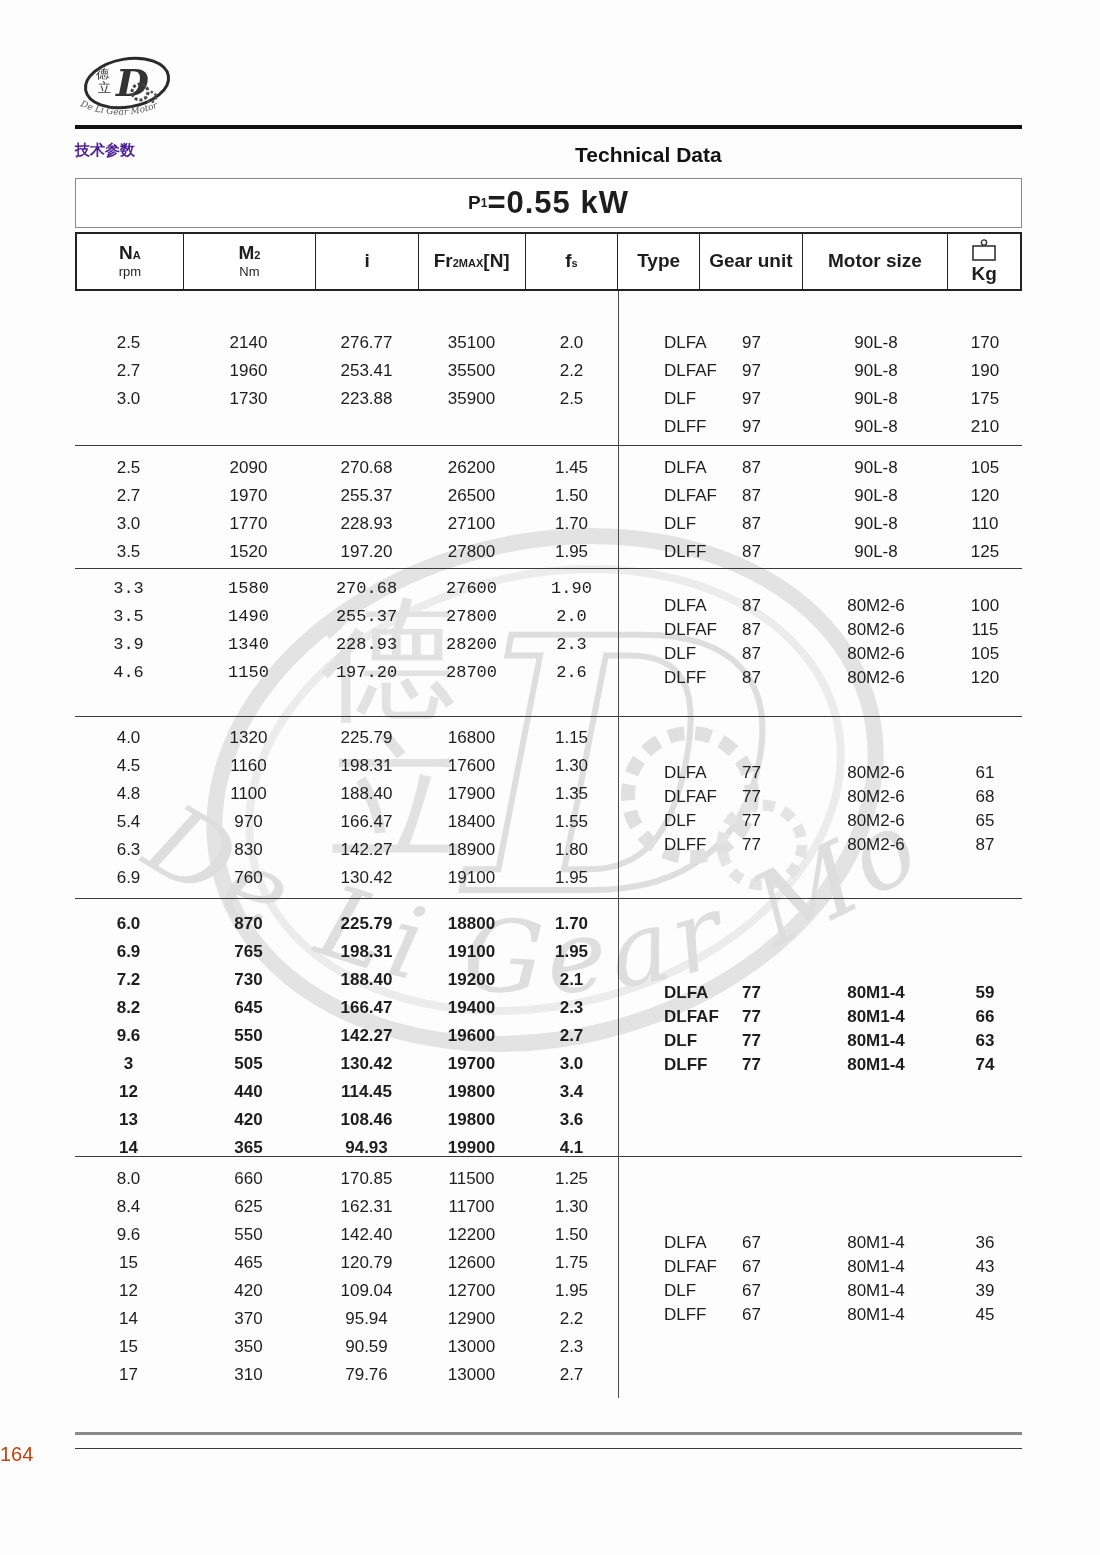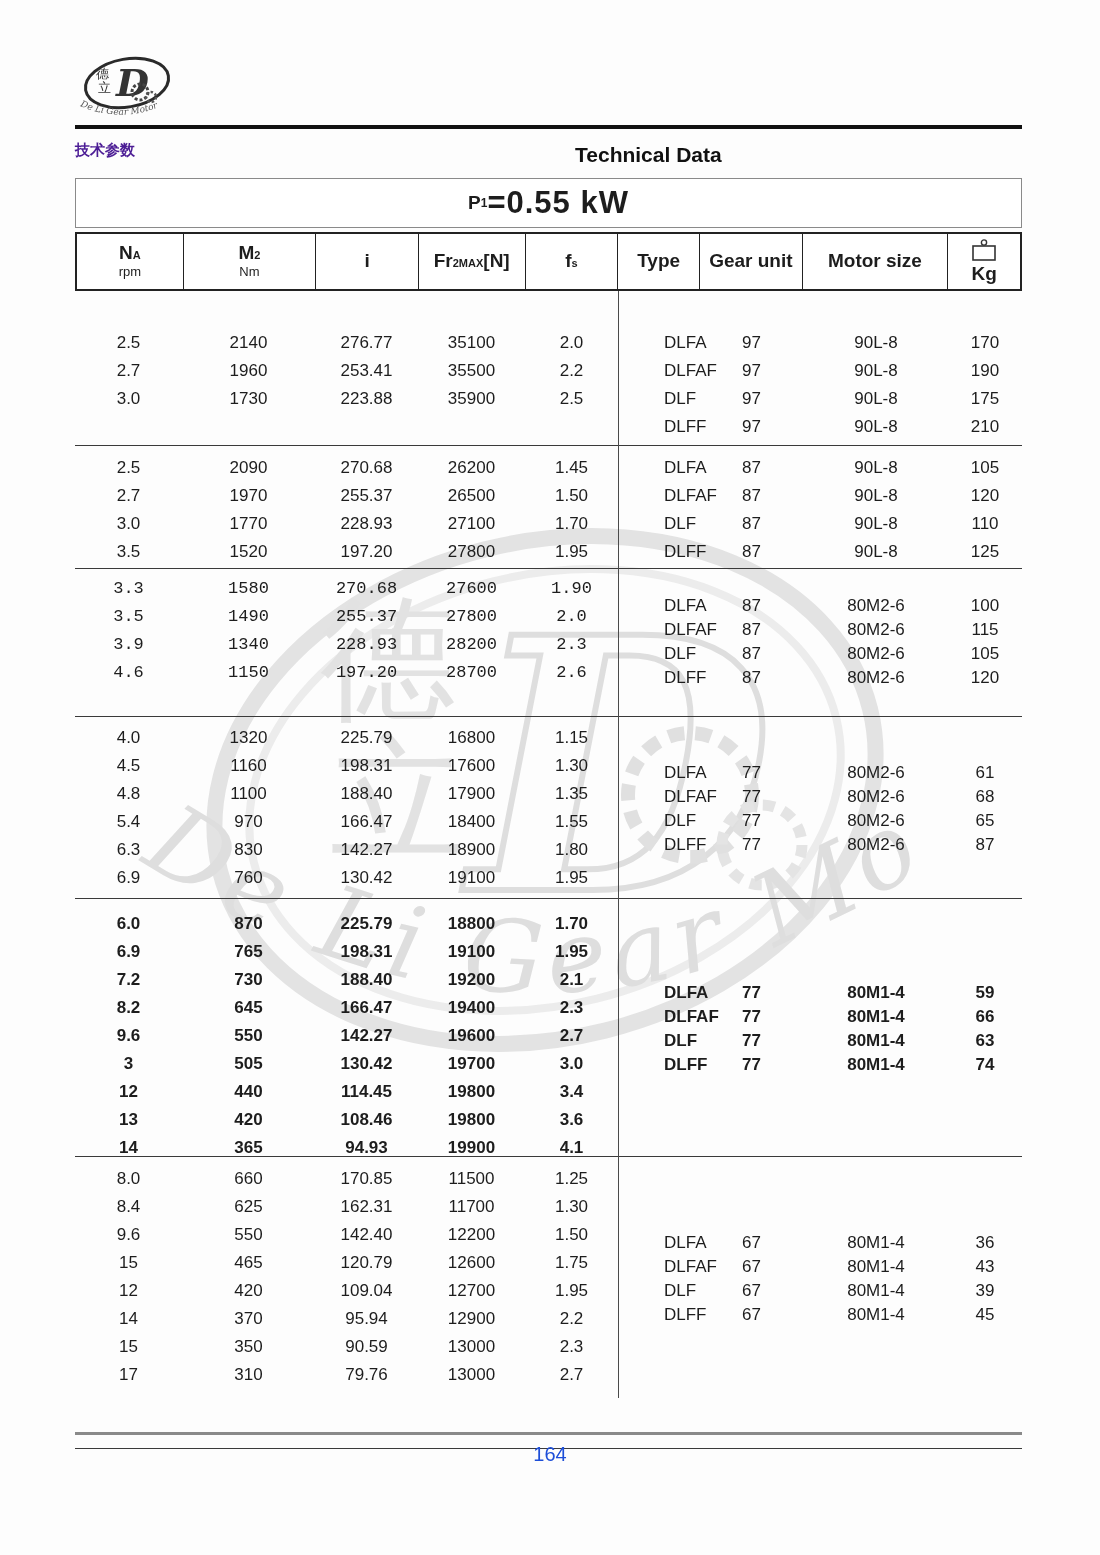--- a/index.html
+++ b/index.html
@@ -36,21 +36,21 @@
   .half-l{width:543px;display:flex;flex-direction:column;box-sizing:border-box;}
   .half-r{width:404px;display:flex;flex-direction:column;box-sizing:border-box;}
   .prow{display:flex;height:28px;align-items:center;flex:none;}
   .pcell{text-align:center;font-size:17px;box-sizing:border-box;}
   .mrow{display:flex;align-items:center;flex:none;}
   .mcell{font-size:17px;box-sizing:border-box;text-align:center;}
   .mcell.type{text-align:left;padding-left:46px;}
   .vdivider{position:absolute;left:618px;top:291px;width:1px;height:1107px;background:#4a4a4a;}
   
   .rule-bottom{position:absolute;left:75px;top:1432px;width:947px;height:3px;background:#8a8a8a;}
-  .page-num{position:absolute;left:0;top:1443px;width:1100px;text-align:center;font-size:20px;color:#1d4ed8;}
+  .page-num{position:absolute;left:0;top:1443px;width:1100px;font-size:20px;color:#c2410c;}
   
   .wm{position:absolute;left:0;top:0;width:1100px;height:1555px;pointer-events:none;}
   .content-layer{position:absolute;inset:0;}
   .kg-icon{margin-bottom:1px;}
 </style>
 </head>
 <body>
 
 <div id="page">
 

